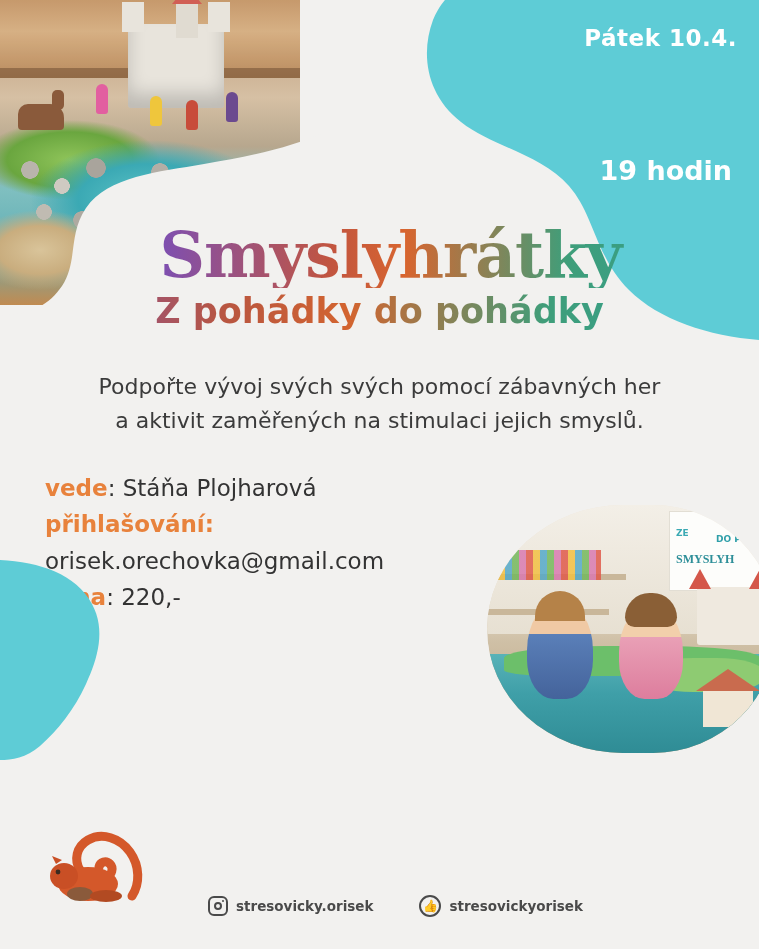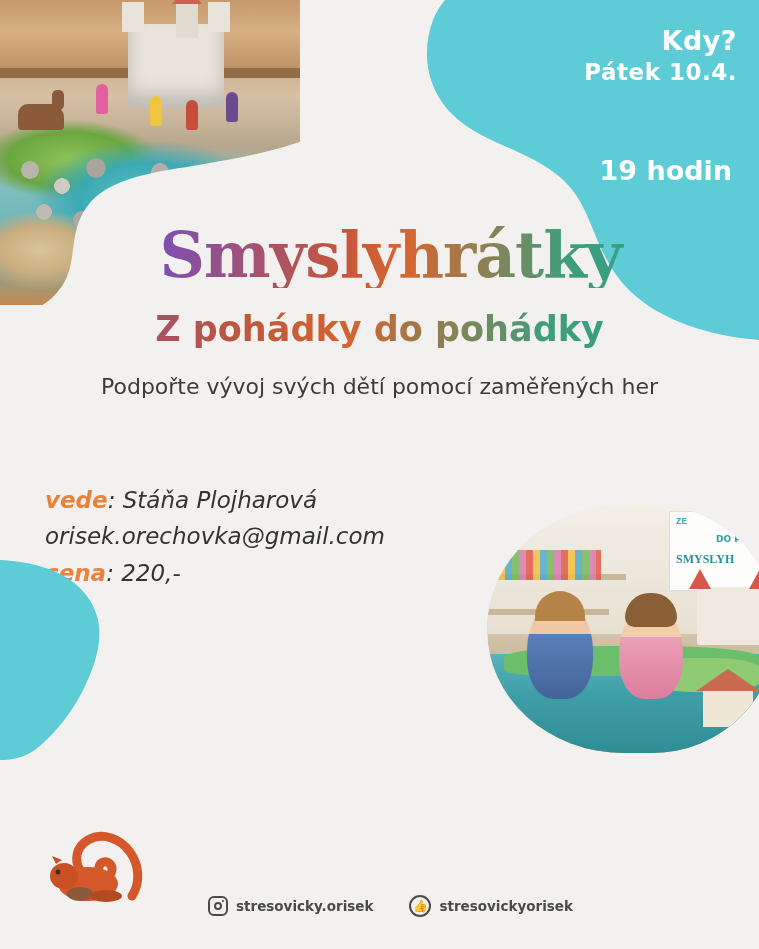--- a/index.html
+++ b/index.html
@@ -176,21 +176,21 @@
     background: linear-gradient(90deg, #6a4dbb 0%, #7b4fb5 18%, #c2553f 42%, #d8652f 52%, #3f9e7a 74%, #2e9f96 100%);
     -webkit-background-clip: text;
     background-clip: text;
     color: transparent;
     line-height: 1.05;
     margin-left: 22px;
   }
   .title-sub {
     position: absolute;
     left: 0; right: 0;
-    top: 309px;
+    top: 291px;
     text-align: center;
     font-family: "DejaVu Sans", sans-serif;
     font-weight: bold;
     font-size: 35px;
     background: linear-gradient(90deg, #7a4fb6 0%, #b95640 30%, #d3642f 46%, #3f9e7a 72%, #2e9f96 100%);
     -webkit-background-clip: text;
     background-clip: text;
     color: transparent;
   }
 
@@ -201,25 +201,24 @@
     text-align: center;
     color: #3b3b3b;
     font-size: 22px;
     line-height: 1.55;
   }
 
   
   .details {
     position: absolute;
     left: 45px;
-    top: 482px;
+    top: 470px;
     font-size: 23px;
     line-height: 1.58;
     color: #333333;
-    font-style: italic;
   }
   .details .lbl {
     color: #e8823c;
     font-weight: bold;
   }
   .details .row { white-space: nowrap; }
 
   
   .photo-round {
     position: absolute;
@@ -260,21 +259,21 @@
     position: absolute; right: 10px; top: 6px; width: 96px; height: 78px;
     background: #fdfdfb;
     border: 1px solid #e2ded4;
   }
   .pr-poster .pl {
     position: absolute; left: 6px;
     font-size: 9px; font-weight: bold; color: #2aa3ad;
     font-family: "DejaVu Sans", sans-serif;
     white-space: nowrap;
   }
-  .pr-poster .pl.l1 { top: 5px; color: #3aa9b3; font-family: Liberation Mono, monospace; }
+  .pr-poster .pl.l1 { top: 16px; color: #3aa9b3; }
   .pr-poster .pl.l2 { top: 22px; color: #2f9fa9; margin-left: 40px; }
   .pr-poster .pl.l3 { top: 40px; color: #2e8f99; font-size: 12px; font-family: Liberation Serif, serif; }
   .pr-castle {
     position: absolute; right: 14px; top: 82px; width: 66px; height: 58px;
     background: #efe9df;
     border-radius: 3px;
   }
   .pr-castle::before {
     content: ""; position: absolute; left: -8px; top: -18px;
     border-left: 11px solid transparent; border-right: 11px solid transparent;
@@ -348,20 +347,21 @@
     font-size: 15.5px;
     font-weight: bold;
     line-height: 1.75;
   }
   .social-row {
     position: absolute;
     left: 208px;
     top: 895px;
     display: flex;
     align-items: center;
+    gap: 10px;
     font-size: 13.5px;
     color: #4a4a4a;
     font-weight: bold;
   }
   .social-row .grp {
     display: flex;
     align-items: center;
     gap: 8px;
   }
   .social-row .grp + .grp { margin-left: 36px; }
@@ -423,34 +423,35 @@
 
   <svg class="wave-white" viewBox="0 0 340 210">
     <path d="M340,0 L340,210 L0,210 L0,186 C40,186 58,176 72,156 C88,132 78,104 96,78 C118,46 168,42 214,34 C262,26 300,18 340,0 Z" fill="#f2f1ef"></path>
   </svg>
 
   <svg class="teal-blob" viewBox="0 0 430 340">
     <path d="M430,0 L430,340 C380,336 330,320 300,290 C266,256 266,216 240,186 C212,154 162,146 132,122 C96,94 92,52 104,20 C110,6 116,0 116,0 Z" fill="#5ECCD6"></path>
   </svg>
 
   <div class="kdy-block">
-    <div class="kdy-line1">Kdy?</div>
     <div class="kdy-line2">Pátek 10.4.</div>
   </div>
   <div class="kdy-hodin">19 hodin</div>
 
   <div class="title-main">Smyslyhrátky</div>
   <div class="title-sub">Z pohádky do pohádky</div>
 
   <div class="intro">
-    <div>Podpořte vývoj svých dětí pomocí zaměřených her</div>
+    <div>Podpořte vývoj svých svých pomocí zábavných her</div>
+    <div>a aktivit zaměřených na stimulaci jejich smyslů.</div>
   </div>
 
   <div class="details">
     <div class="row"><span class="lbl">vede</span><span>: Stáňa Plojharová</span></div>
+    <div class="row"><span class="lbl">přihlašování:</span></div>
     <div class="row">orisek.orechovka@gmail.com</div>
     <div class="row"><span class="lbl">cena</span><span>: 220,-</span></div>
   </div>
 
   <div class="photo-round">
     <div class="circle-clip">
       <div class="pr-wall"></div>
       <div class="pr-shelf"></div>
       <div class="pr-shelf2"></div>
       <div class="pr-books"></div>

